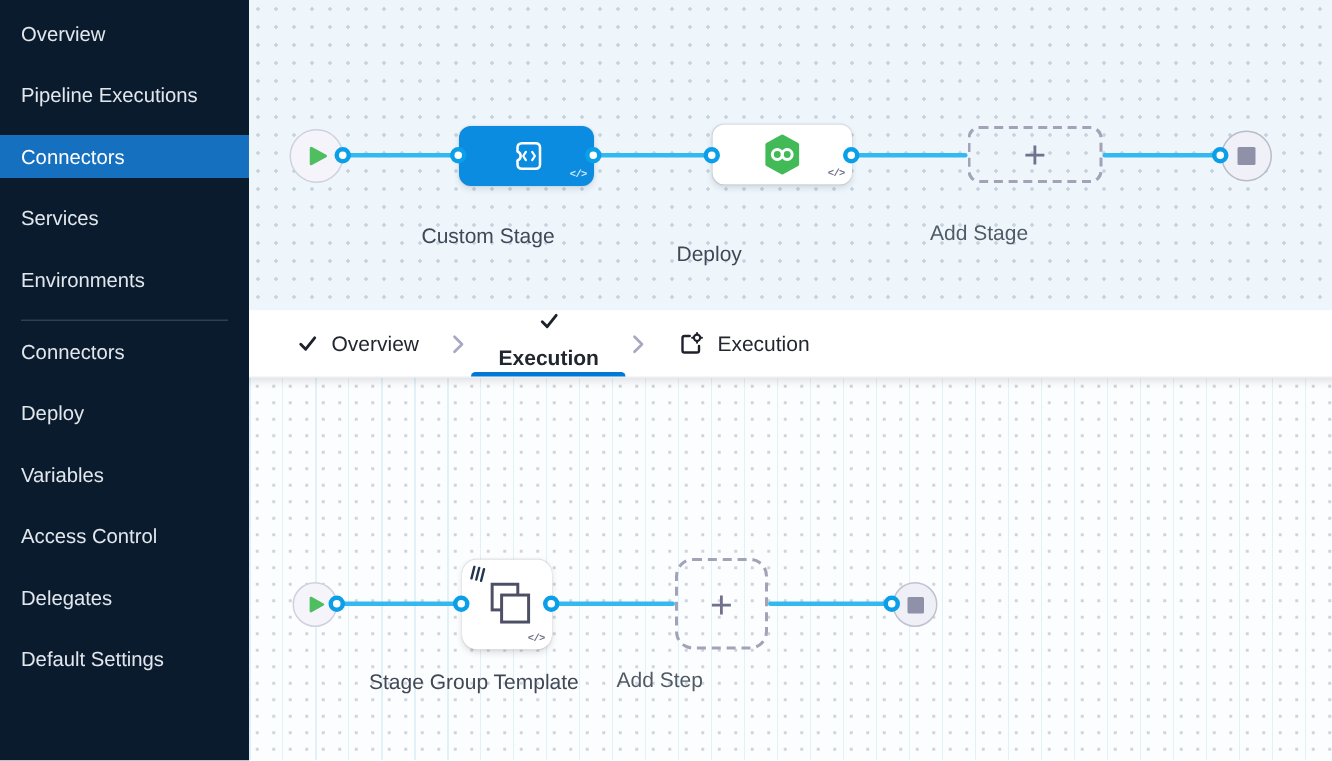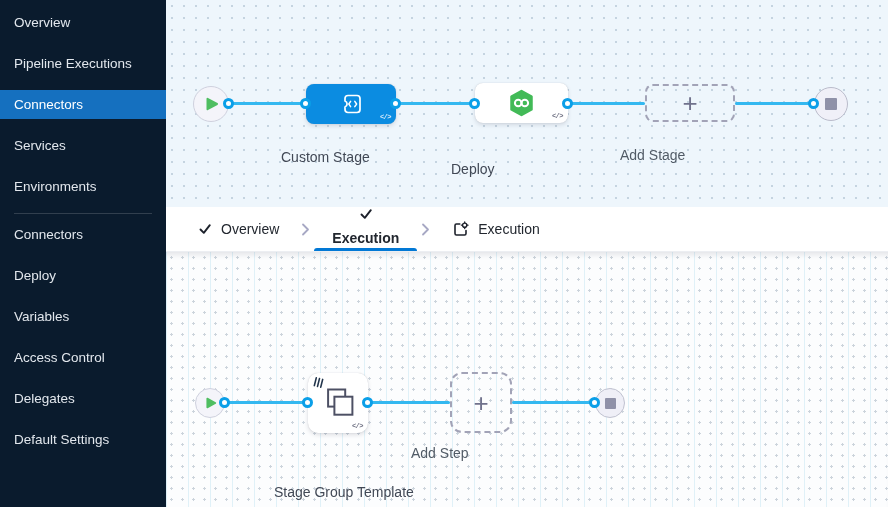--- a/index.html
+++ b/index.html
@@ -200,16 +200,16 @@
 
     <div class="round-node" style="left:429px; top:136px; width:30px; height:30px; background:#efeff7; border-color:#c0c2d0;">
       <span class="stop-square" style="width:11px; height:11px;"></span>
     </div>
 
     <div class="connector" style="left:53px;  top:145px;"></div>
     <div class="connector" style="left:136px; top:145px;"></div>
     <div class="connector" style="left:196px; top:145px;"></div>
     <div class="connector" style="left:423px; top:145px;"></div>
 
-    <div class="node-label" style="left:108px; top:192px; width:160px;margin-top:38px;">Stage Group Template</div>
+    <div class="node-label" style="left:80px; top:192px; width:160px;">Stage Group Template</div>
     <div class="node-label muted" style="left:245px; top:191px; width:140px;">Add Step</div>
   </div>
 </div>
 
 </body></html>

